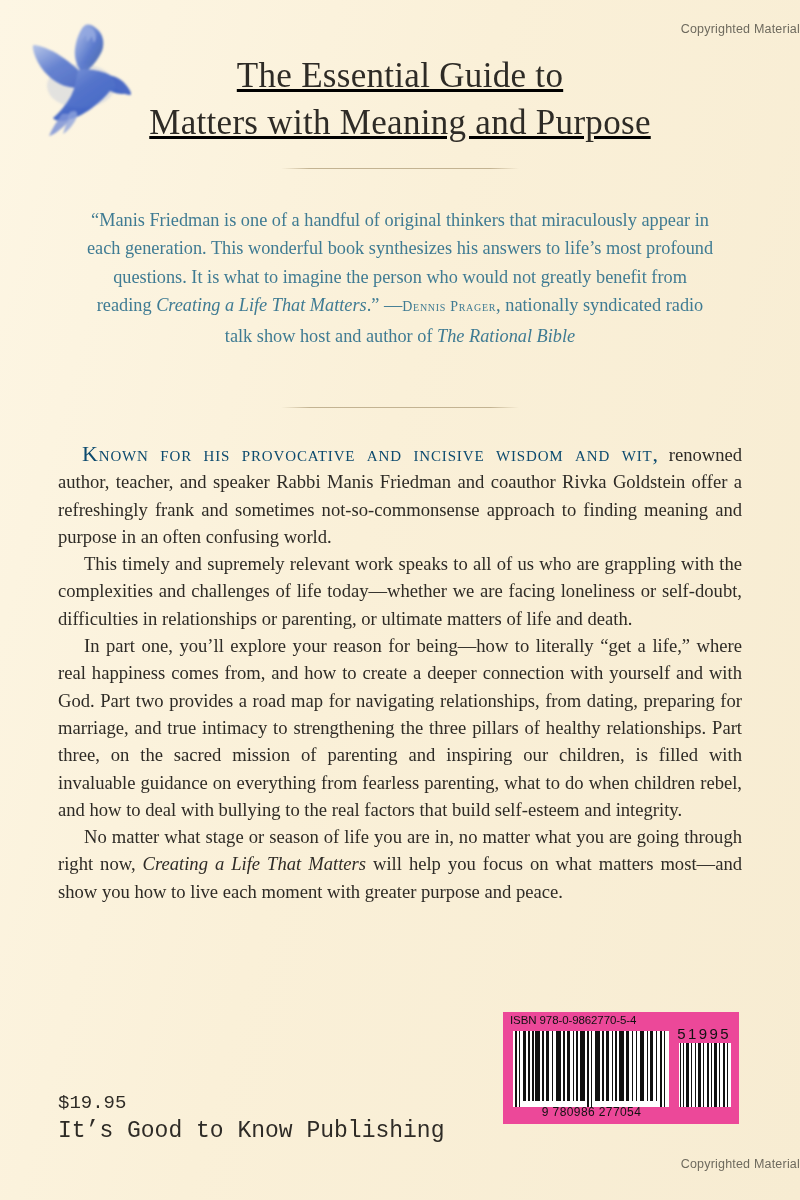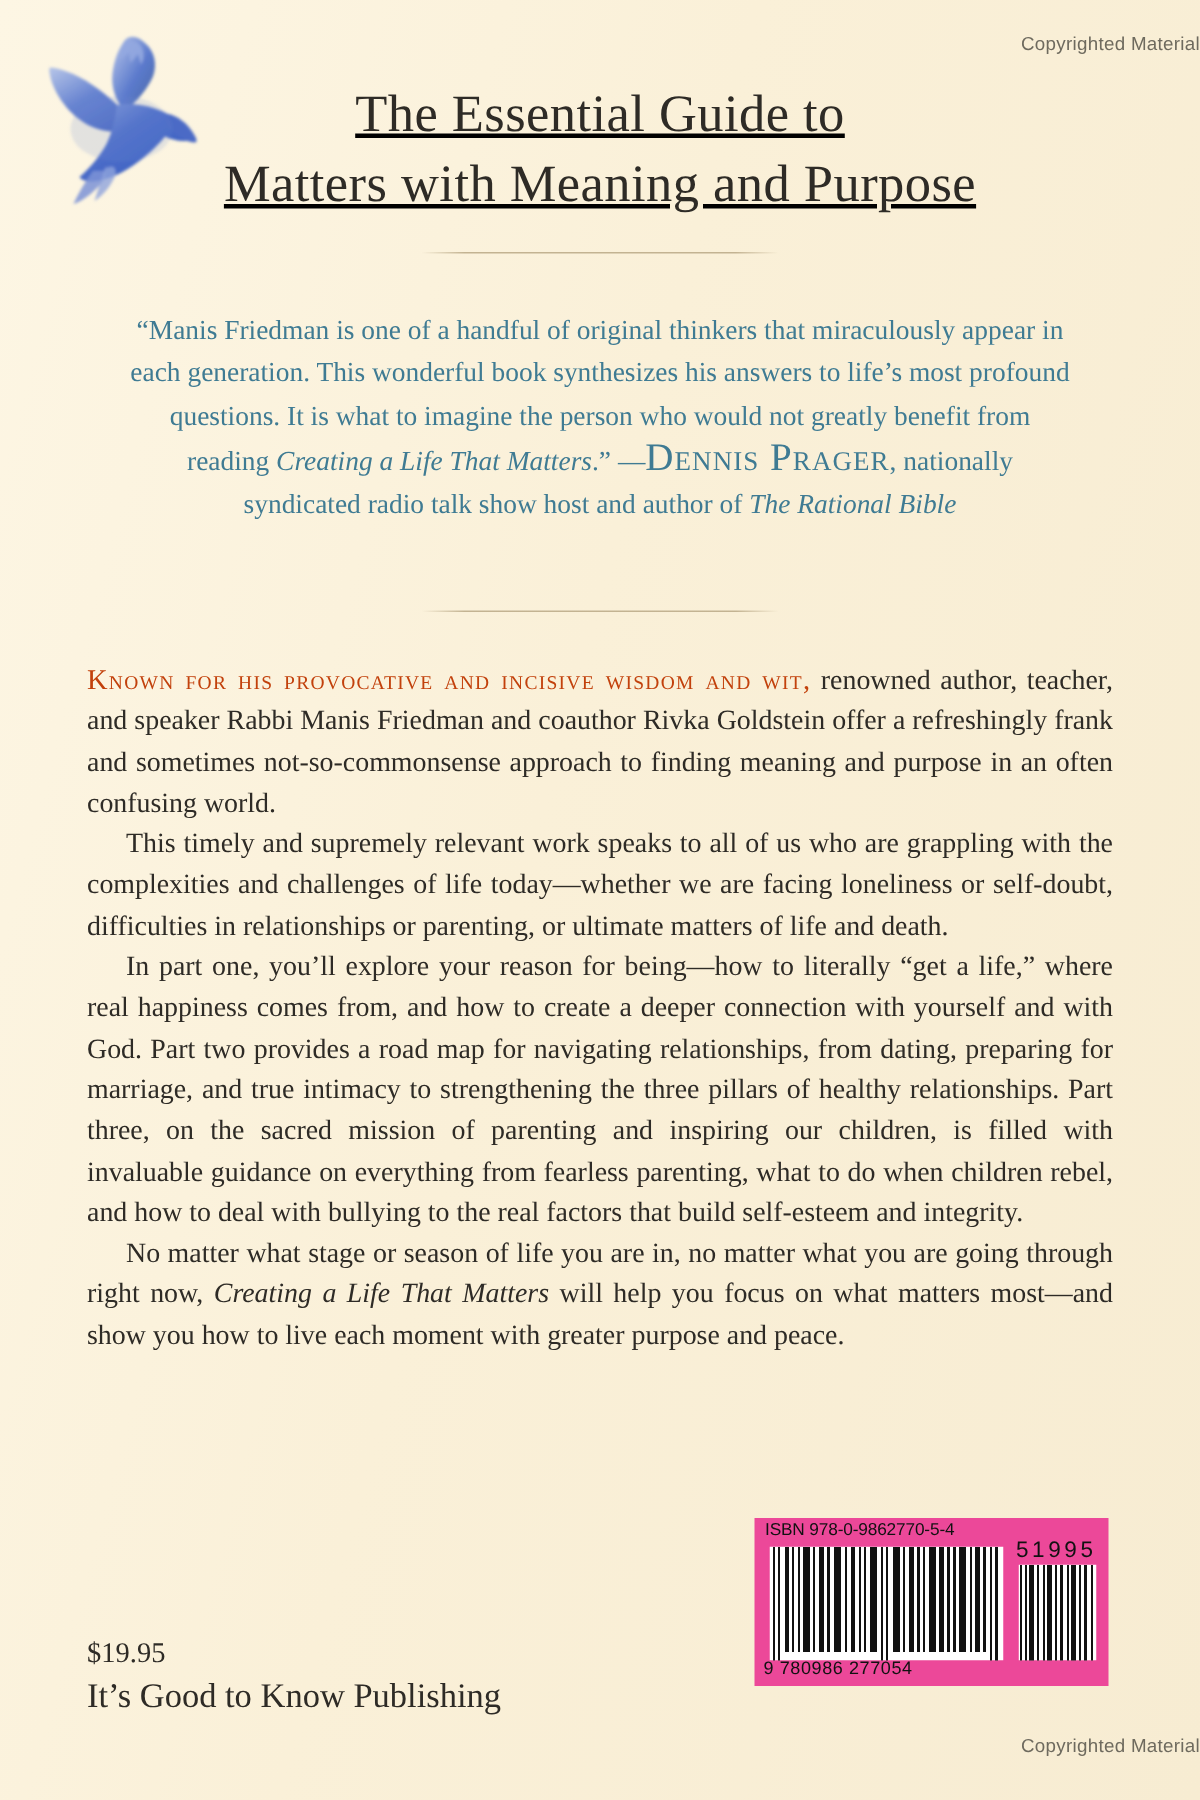--- a/index.html
+++ b/index.html
@@ -99,53 +99,55 @@
     text-align: center;
     color: #3f7b93;
     font-size: 18.3px;
     line-height: 28.4px;
     z-index: 3;
   }
   .quote-block em { font-style: italic; }
   .attrib-caps {
     font-variant: small-caps;
     letter-spacing: 0.7px;
-    font-size: 26px;
+    font-size: 14px;
   }
 
   
   .body-block {
     position: absolute;
     top: 440px;
     left: 58px;
     width: 684px;
     color: #2e2b26;
     font-size: 18.6px;
     line-height: 27.3px;
     text-align: justify;
     text-justify: inter-word;
     z-index: 3;
   }
   .body-block p { margin: 0; }
   .body-block p + p { text-indent: 26px; }
   .lead-caps {
-    color: #c2410c;
+    color: #0c4a6e;
     font-variant: small-caps;
     letter-spacing: 0.85px;
-    font-size: 19px;
+    font-size: 22px;
+    margin-left: 24px;
   }
   .body-block em { font-style: italic; }
 
   
   .imprint {
     position: absolute;
     left: 58px;
     top: 1089px;
     color: #2e2b26;
     z-index: 3;
+    font-family: Liberation Mono, monospace;
   }
   .price {
     font-size: 19px;
     line-height: 28px;
   }
   .publisher {
     font-size: 23px;
     line-height: 28px;
   }
 
@@ -196,20 +198,21 @@
   .ean-digits {
     position: absolute;
     left: 6px;
     top: 93px;
     width: 165px;
     font-family: "Liberation Sans", sans-serif;
     font-size: 12px;
     color: #111;
     letter-spacing: 0.4px;
     white-space: nowrap;
+    text-align: center;
   }
   .bar { shape-rendering: crispEdges; }
 </style>
 </head>
 <body>
 
 <div class="cover">
 
   <div class="layer">
 

